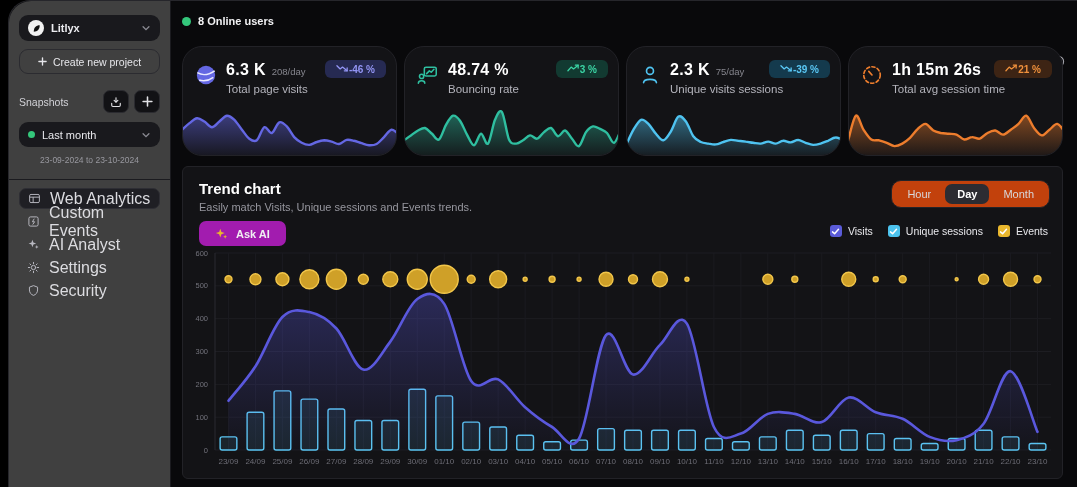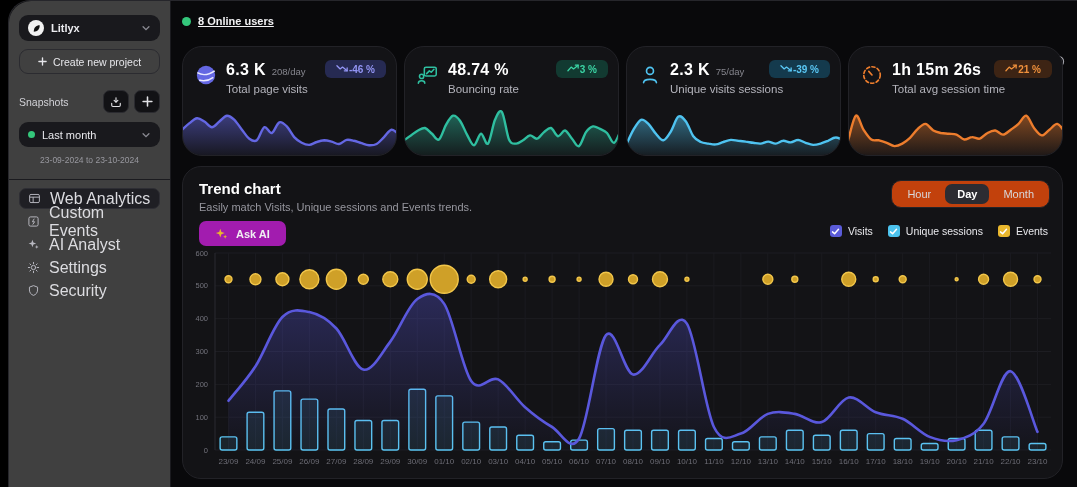--- a/index.html
+++ b/index.html
@@ -36,38 +36,38 @@
     border-radius:7px; margin-bottom:2px; cursor:pointer; color:#a8a8b0; }
   .nav-item.active { background:#1f1f24; border:1px solid #2e2e34; color:#e8e8ec; }
   .nav-label { font-size:16px; color:#dcdce0; }
   .nav-ic { display:flex; color:#b8b8c0; }
 
   
   .main { position:absolute; left:164px; top:0; right:0; bottom:0; }
   .topbar-left { position:absolute; left:9px; top:14px; display:flex; align-items:center; gap:7px; }
   .topbar-right { position:absolute; right:12px; top:14px; display:flex; align-items:flex-end; gap:3px;margin-top:40px; }
   .status-dot { width:9px; height:9px; border-radius:50%; background:#34c77b; }
-  .topbar-text { font-size:11px; font-weight:bold; color:#f2f2f4;text-decoration:underline; }
+  .topbar-text { font-size:11px; font-weight:bold; color:#f2f2f4; }
 
   
   .cards { position:absolute; left:9px; top:45px; display:flex; gap:7px; }
   .card { position:relative; width:215px; height:110px; background:#131316;
     border:1px solid #222227; border-radius:20px; overflow:hidden; }
   .card-icon { position:absolute; left:12px; top:17px; width:22px; height:22px; display:flex; }
   .card-value-row { position:absolute; left:43px; top:14px; display:flex; align-items:baseline; gap:6px; }
   .card-value { font-size:16px; font-weight:bold; color:#ffffff; letter-spacing:.3px; }
   .card-rate { font-size:9.5px; color:#86868e; }
   .card-label { position:absolute; left:43px; top:36px; font-size:11.5px; color:#b4b4bc; }
   .badge { position:absolute; right:10px; top:13px; display:flex; align-items:center; 
     padding:3px 11px; border-radius:6px; font-size:10px; font-weight:bold; }
   .spark { position:absolute; left:-1px; bottom:-1px; width:217px; height:52px; display:block; }
 
   
   .trend-card { position:absolute; left:9px; top:165px; width:881px; height:313px;
-    background:#131316; border:1px solid #222227; border-radius:19px; }
+    background:#131316; border:1px solid #222227; border-radius:6px; }
   .trend-title { position:absolute; left:16px; top:13px; font-size:15px; font-weight:bold; color:#fff; }
   .trend-sub { position:absolute; left:16px; top:34px; font-size:11px; color:#96969e; }
   .askai-btn { position:absolute; left:16px; top:54px; height:25px; padding:0 16px;
     background:#a21caf; border-radius:7px; display:flex; align-items:center; gap:8px;
     font-size:11px; font-weight:bold; color:#f0f0f2; cursor:pointer; }
   .tabs { position:absolute; right:12px; top:13px; display:flex; gap:2px; padding:3px;
     border:1px solid #232328; border-radius:10px; background:#c2410c; }
   .tab { padding:4px 12px; font-size:11px; color:#d8d8dc; border-radius:7px; cursor:pointer; }
   .tab.active { background:#2c2c32; font-weight:bold; color:#fff; }
   .legend { position:absolute; right:14px; top:58px; display:flex; align-items:center; gap:15px; }

